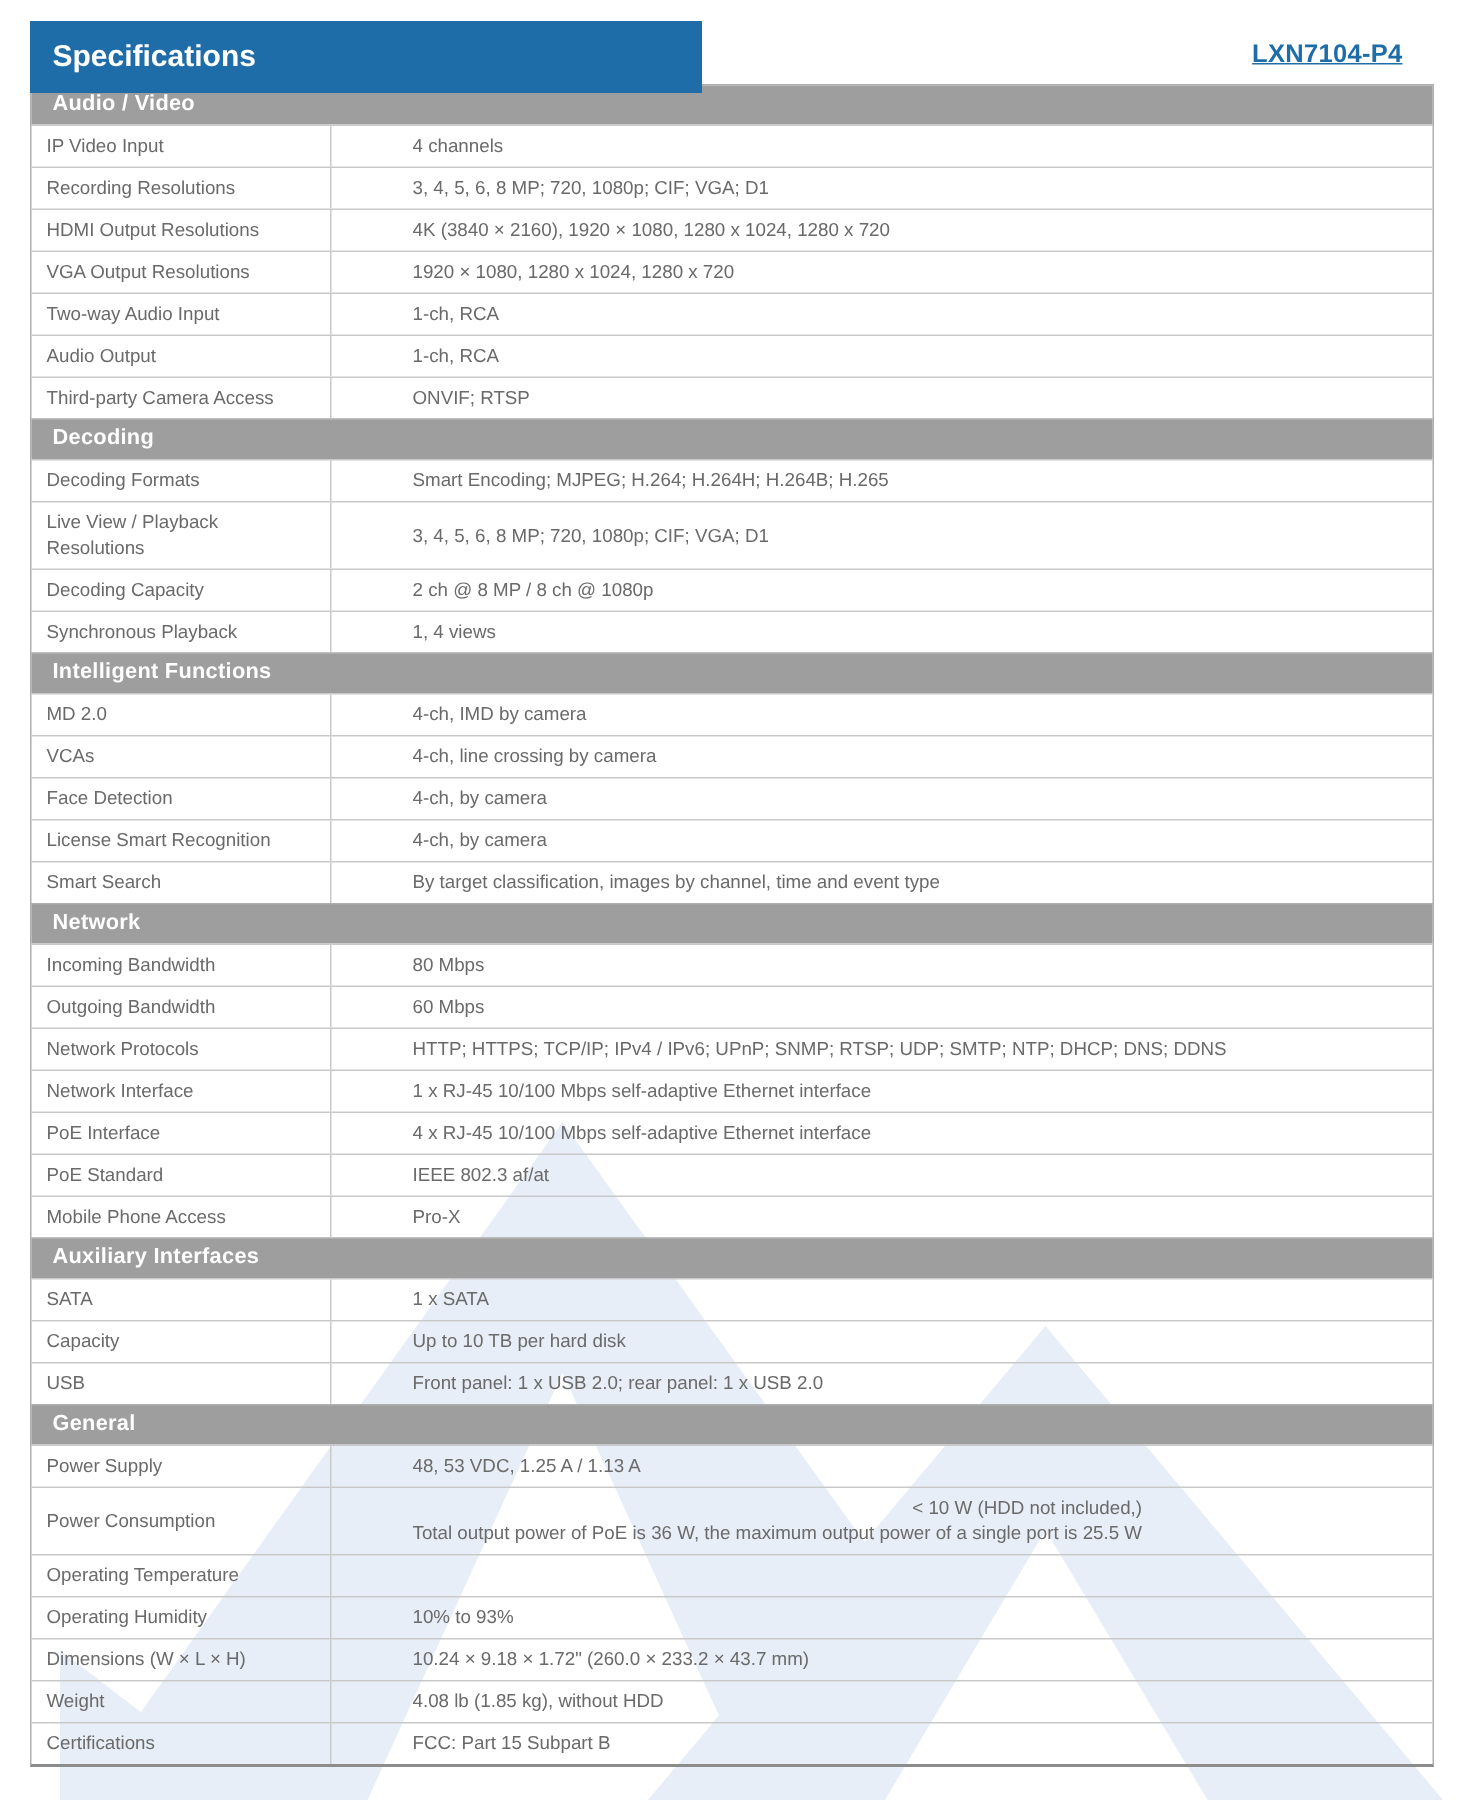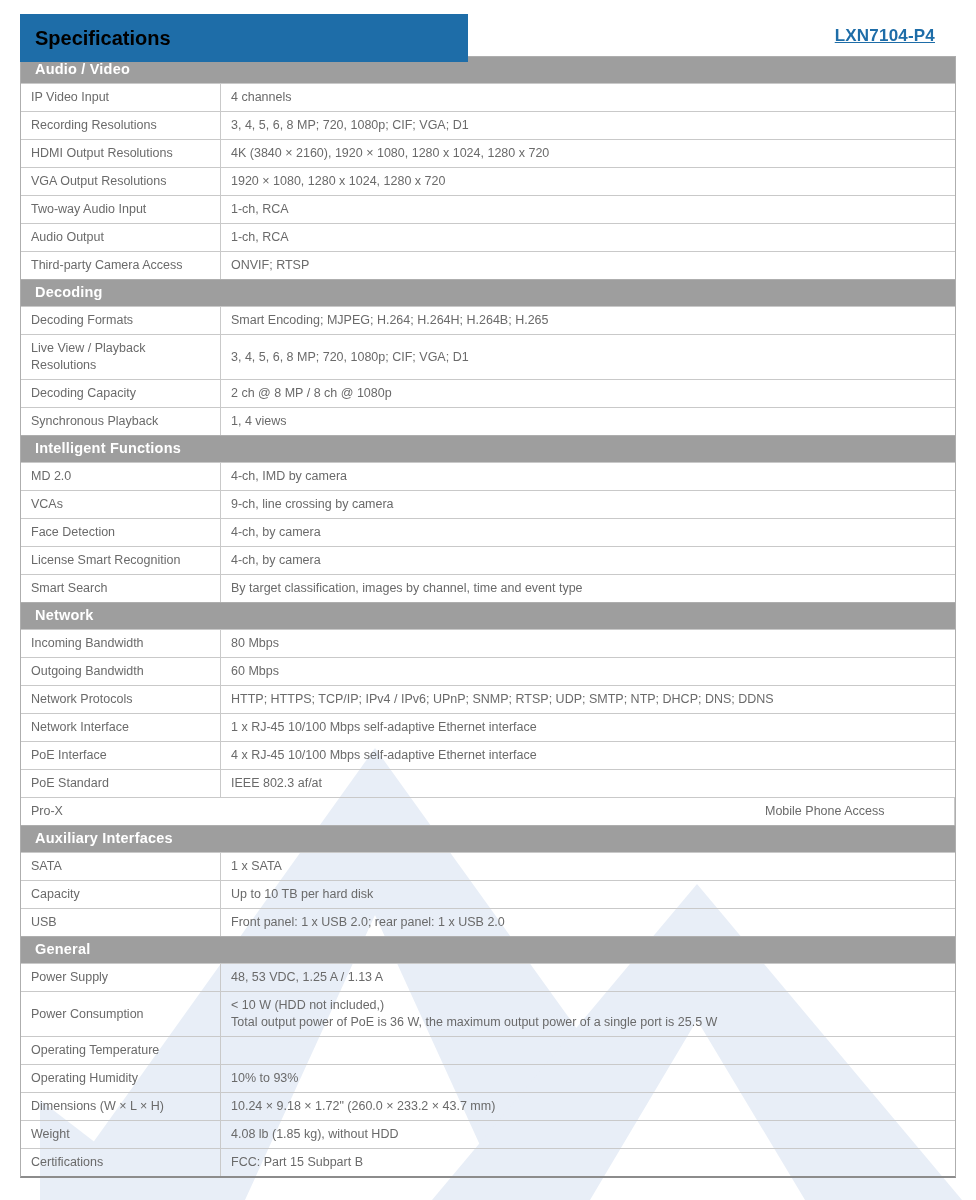--- a/index.html
+++ b/index.html
@@ -15,21 +15,21 @@
   html,body{background:#ffffff;}
   body{
     width:976px;height:1200px;
     font-family:"Liberation Sans","DejaVu Sans",sans-serif;
     position:relative;overflow:hidden;
   }
   .page{position:relative;width:976px;height:1200px;background:#ffffff;}
   .watermark{position:absolute;left:0;top:0;width:976px;height:1200px;z-index:0;}
   .banner{
     position:absolute;left:20px;top:14px;width:448px;height:48px;
-    background:var(--banner-blue);color:#000000;
+    background:var(--banner-blue);color:#ffffff;
     display:flex;align-items:center;padding-left:15px;
     font-size:20px;font-weight:bold;z-index:2;
   }
   .model{
     position:absolute;top:26px;right:41px;
     color:var(--banner-blue);font-size:17px;font-weight:bold;z-index:2;
     letter-spacing:.2px;
     text-decoration:underline;
   }
   .spec-table{
@@ -38,28 +38,28 @@
     border-bottom:2px solid var(--border-dark);
     background:transparent;
   }
   .sec-header{
     background:var(--section-gray);color:#ffffff;
     font-size:14.5px;font-weight:bold;letter-spacing:.2px;
     padding:4px 0 5px 14px;line-height:17px;
     border-top:1px solid var(--border-outer);
   }
   .sec-header:first-child{border-top:none;}
-  .row{display:flex;border-top:1px solid var(--border-light);min-height:28px;background:transparent;}
+  .row{display:flex;border-top:1px solid var(--border-light);min-height:28px;background:transparent;gap:44px;}
   .cell{
     display:flex;align-items:center;
     font-size:12.5px;line-height:17px;color:var(--text-gray);
     padding:5px 10px;
   }
   .cell.label{width:200px;flex:none;border-right:1px solid var(--border-light);}
-  .cell.value{flex:1;}
+  .cell.value{flex:1;text-align:right;}
   .cell.value span{white-space:pre-line;}
 </style>
 </head>
 <body>
 
 <div class="page">
 
   <svg class="watermark" viewBox="0 0 976 1200" xmlns="http://www.w3.org/2000/svg" aria-hidden="true">
     <polygon points="375,748 700,1200 52,1200" fill="var(--watermark-blue)"></polygon>
     <polygon points="375,915 505,1200 245,1200" fill="#ffffff"></polygon>
@@ -172,21 +172,21 @@
         </div>
         <div class="cell value">
           <span>4-ch, IMD by camera</span>
         </div>
       </div>
       <div class="row">
         <div class="cell label">
           <span>VCAs</span>
         </div>
         <div class="cell value">
-          <span>9-ch, line crossing by camera</span>
+          <span>4-ch, line crossing by camera</span>
         </div>
       </div>
       <div class="row">
         <div class="cell label">
           <span>Face Detection</span>
         </div>
         <div class="cell value">
           <span>4-ch, by camera</span>
         </div>
       </div>
@@ -249,25 +249,25 @@
       </div>
       <div class="row">
         <div class="cell label">
           <span>PoE Standard</span>
         </div>
         <div class="cell value">
           <span>IEEE 802.3 af/at</span>
         </div>
       </div>
       <div class="row">
+        <div class="cell label">
+          <span>Mobile Phone Access</span>
+        </div>
         <div class="cell value">
           <span>Pro-X</span>
-        </div>
-        <div class="cell label">
-          <span>Mobile Phone Access</span>
         </div>
       </div>
       <div class="sec-header">Auxiliary Interfaces</div>
       <div class="row">
         <div class="cell label">
           <span>SATA</span>
         </div>
         <div class="cell value">
           <span>1 x SATA</span>
         </div>

